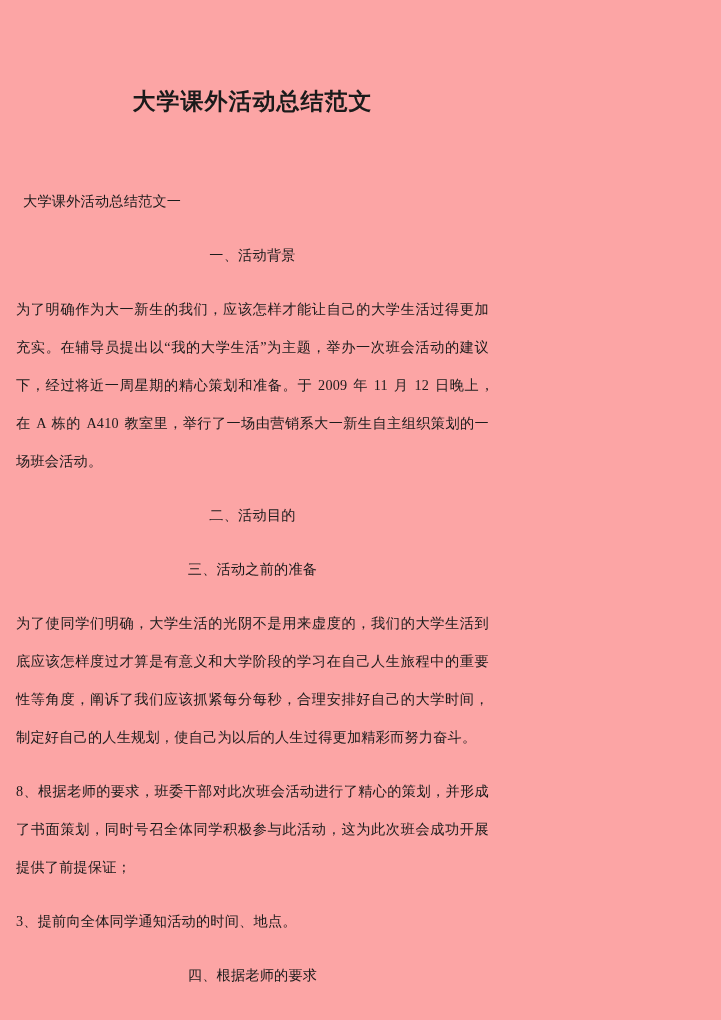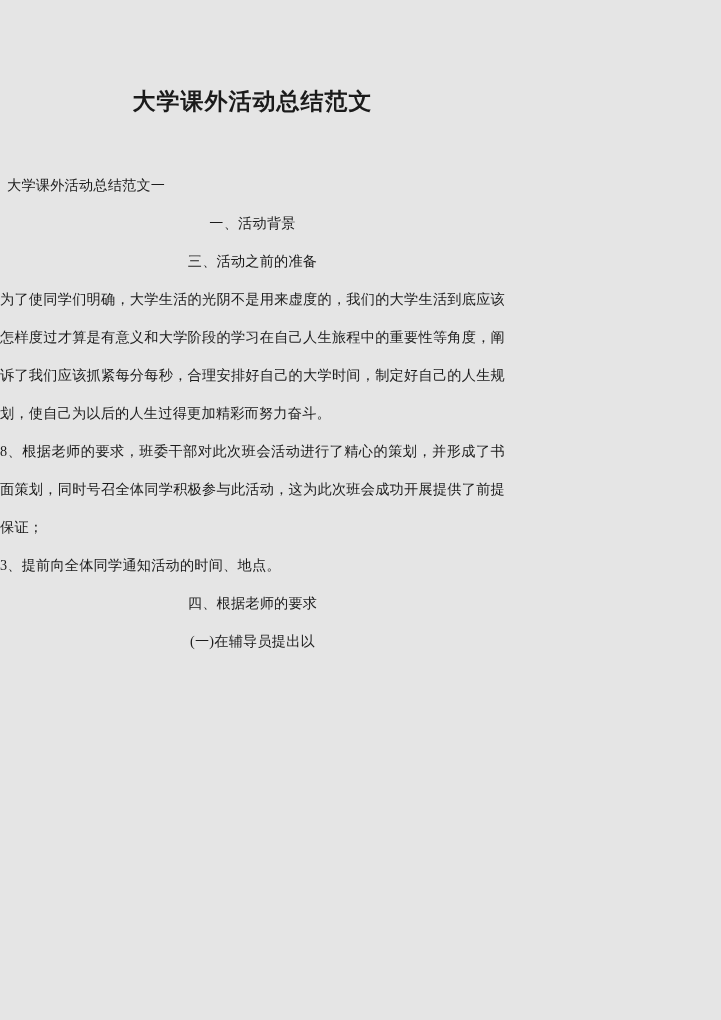--- a/index.html
+++ b/index.html
@@ -13,41 +13,41 @@
     overflow: hidden;
     font-family: "Liberation Serif", "DejaVu Serif", serif;
     color: #1b1b1b;
     -webkit-font-smoothing: antialiased;
   }
 
   .page {
     position: relative;
     width: 721px;
     height: 1020px;
-    background: #e5e5e5;
+    background: #fca5a5;
     box-sizing: border-box;
     padding: 8px;
   }
 
   .doc-title {
     margin: 0;
     padding: 0;
     font-size: 23px;
     font-weight: bold;
     text-align: center;
     letter-spacing: 1px;
     line-height: 1.2;
     position: absolute;
     left: 0;
     top: 88px;
     width: 505px;
   }
 
   .para {
-    margin: 0;
+    margin: 16px;
     font-size: 14.2px;
     line-height: 38px;
     text-align: justify;
     text-justify: inter-ideograph;
     letter-spacing: 0.2px;
   }
 
   
   .para.heading {
     text-align: center;
@@ -76,21 +76,23 @@
 <div class="page">
 
   <h1 class="doc-title">大学课外活动总结范文</h1>
 
   <div class="flow">
 
     <p class="para subtitle">大学课外活动总结范文一</p>
 
     <p class="para heading">一、活动背景</p>
 
+    <p class="para stretched">为了明确作为大一新生的我们，应该怎样才能让自己的大学生活过得更加充实。在辅导员提出以“我的大学生活”为主题，举办一次班会活动的建议下，经过将近一周星期的精心策划和准备。于 2009 年 11 月 12 日晚上 ,在 A 栋的 A410 教室里，举行了一场由营销系大一新生自主组织策划的一场班会活动。</p>
 
+    <p class="para heading">二、活动目的</p>
 
     <p class="para heading">三、活动之前的准备</p>
 
     <p class="para">为了使同学们明确，大学生活的光阴不是用来虚度的，我们的大学生活到底应该怎样度过才算是有意义和大学阶段的学习在自己人生旅程中的重要性等角度，阐诉了我们应该抓紧每分每秒，合理安排好自己的大学时间，制定好自己的人生规划，使自己为以后的人生过得更加精彩而努力奋斗。</p>
 
     <p class="para">8、根据老师的要求，班委干部对此次班会活动进行了精心的策划，并形成了书面策划，同时号召全体同学积极参与此活动，这为此次班会成功开展提供了前提保证；</p>
 
 
     <p class="para">3、提前向全体同学通知活动的时间、地点。</p>
 

